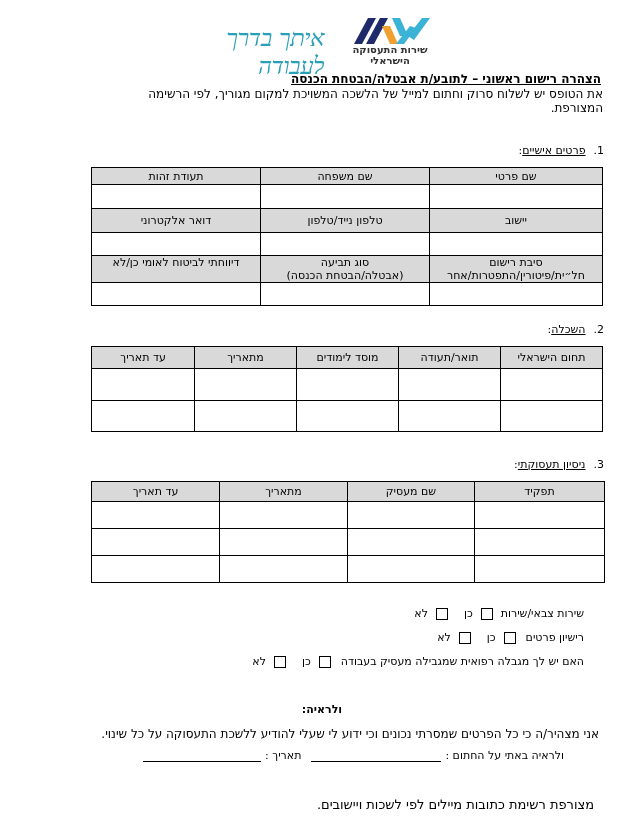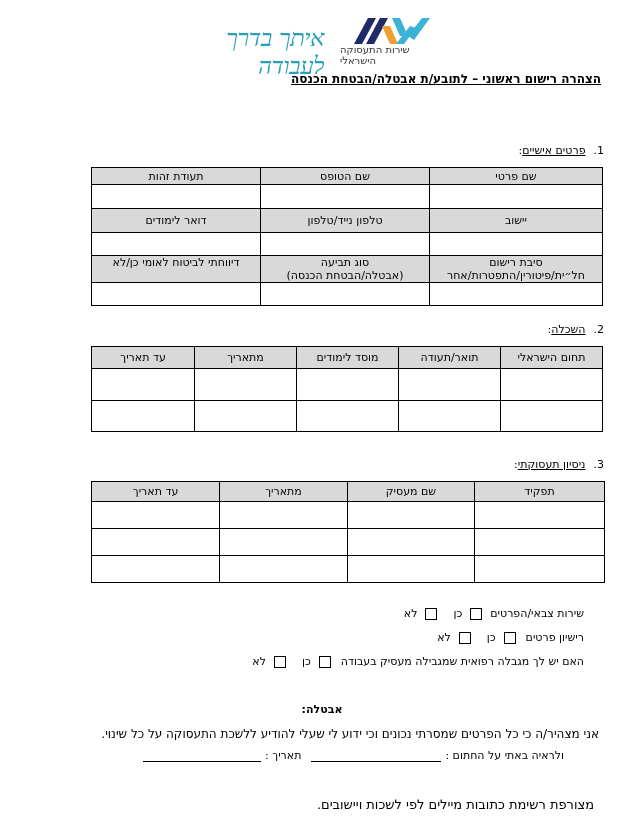--- a/index.html
+++ b/index.html
@@ -5,21 +5,21 @@
   html, body { margin: 0; padding: 0; background: #ffffff; }
   body {
     width: 644px; height: 831px; position: relative; overflow: hidden;
     font-family: "DejaVu Sans", "Liberation Sans", sans-serif;
     color: #000;
   }
   .abs { position: absolute; }
 
   
   .logo-mark { left: 352px; top: 16px; width: 80px; height: 30px; }
-  .logo-text { left: 340px; top: 44px; width: 100px; font-size: 10px; font-weight: normal; color: #333; text-align: left; direction: rtl; }
+  .logo-text { left: 340px; top: 44px; width: 100px; font-size: 10px; font-weight: bold; color: #333; text-align: center; direction: rtl; }
   .slogan { left: 204px; top: 24px; width: 120px; font-size: 24px; color: #2a9fb8; font-style: italic; font-family: "DejaVu Serif", serif; direction: rtl; text-align: right; letter-spacing: -0.5px; }
 
   .title { right: 43px; top: 66px; font-size: 12px; font-weight: bold; text-decoration: underline; direction: rtl; white-space: nowrap; margin-top: 6px; }
   .intro { right: 41px; left: 93px; top: 87px; font-size: 12px; line-height: 14px; direction: rtl; text-align: right; }
 
   .section-h { font-size: 11px; direction: rtl; white-space: nowrap; }
   .section-h .num { margin-left: 8px; }
   .section-h .lbl { text-decoration: underline; }
 
   table.form {
@@ -56,46 +56,47 @@
     <polygon points="40,2 48,2 56,20 48,20" fill="#3bb3d6"></polygon>
     <polygon points="56,20 70,2 78,2 62,24" fill="#3bb3d6"></polygon>
     <polygon points="44,28 52,28 64,12 58,10" fill="#3bb3d6"></polygon>
   </svg>
 </div>
 <div class="abs logo-text">שירות התעסוקה הישראלי</div>
 <div class="abs slogan">איתך בדרך לעבודה</div>
 
 <div class="abs title">הצהרה רישום ראשוני – לתובע/ת אבטלה/הבטחת הכנסה</div>
 <div class="abs intro">
+  <div>את הטופס יש לשלוח סרוק וחתום למייל של הלשכה המשויכת למקום מגוריך, לפי הרשימה המצורפת.</div>
 </div>
 
 <div class="abs section-h" style="right:40px; top:144px;margin-left:48px;">
   <span class="num">1.</span><span class="lbl">פרטים אישיים</span><span>:</span>
 </div>
 <table class="form t1">
   <colgroup>
       <col style="width:173px">
       <col style="width:169px">
       <col style="width:169px">
     </colgroup>
   <tbody>
       <tr style="height:17px">
     <td class="hd">שם פרטי</td>
-    <td class="hd">שם הטופס</td>
+    <td class="hd">שם משפחה</td>
     <td class="hd">תעודת זהות</td>
   </tr>
   <tr style="height:24px">
     <td></td>
     <td></td>
     <td></td>
   </tr>
   <tr style="height:24px">
     <td class="hd">יישוב</td>
     <td class="hd">טלפון נייד/טלפון</td>
-    <td class="hd">דואר לימודים</td>
+    <td class="hd">דואר אלקטרוני</td>
   </tr>
   <tr style="height:23px">
     <td></td>
     <td></td>
     <td></td>
   </tr>
   <tr style="height:27px">
     <td class="hd" style="white-space:pre-line;">סיבת רישום
 חל״ית/פיטורין/התפטרות/אחר</td>
     <td class="hd" style="white-space:pre-line;">סוג תביעה
@@ -178,42 +179,42 @@
   <tr style="height:27px">
     <td></td>
     <td></td>
     <td></td>
     <td></td>
   </tr>
 </tbody>
   </table>
 
 <div class="abs q" style="right:60px; top:607px;">
-  <span>שירות צבאי/הפרטים</span>
+  <span>שירות צבאי/שירות</span>
   <span class="cb"></span>
   <span>כן</span>
   <span class="cb" style="margin-right:12px;"></span>
   <span>לא</span>
 </div>
 <div class="abs q" style="right:60px; top:631px;">
   <span>רישיון פרטים</span>
   <span class="cb" style="margin-right:6px;"></span>
   <span>כן</span>
   <span class="cb" style="margin-right:12px;"></span>
   <span>לא</span>
 </div>
 <div class="abs q" style="right:60px; top:655px;">
   <span>האם יש לך מגבלה רפואית שמגבילה מעסיק בעבודה</span>
   <span class="cb" style="margin-right:6px;"></span>
   <span>כן</span>
   <span class="cb" style="margin-right:12px;"></span>
   <span>לא</span>
 </div>
 
-<div class="abs decl-h">אבטלה:</div>
+<div class="abs decl-h">ולראיה:</div>
 <div class="abs decl-b">אני מצהיר/ה כי כל הפרטים שמסרתי נכונים וכי ידוע לי שעלי להודיע ללשכת התעסוקה על כל שינוי.</div>
 <div class="abs sig-row">
   <span>ולראיה באתי על החתום :</span>
   <span class="line" style="width:130px;"></span>
   <span style="margin-right:6px;">תאריך :</span>
   <span class="line" style="width:118px;"></span>
 </div>
 
 <div class="abs footer-note">מצורפת רשימת כתובות מיילים לפי לשכות ויישובים.</div>
 

